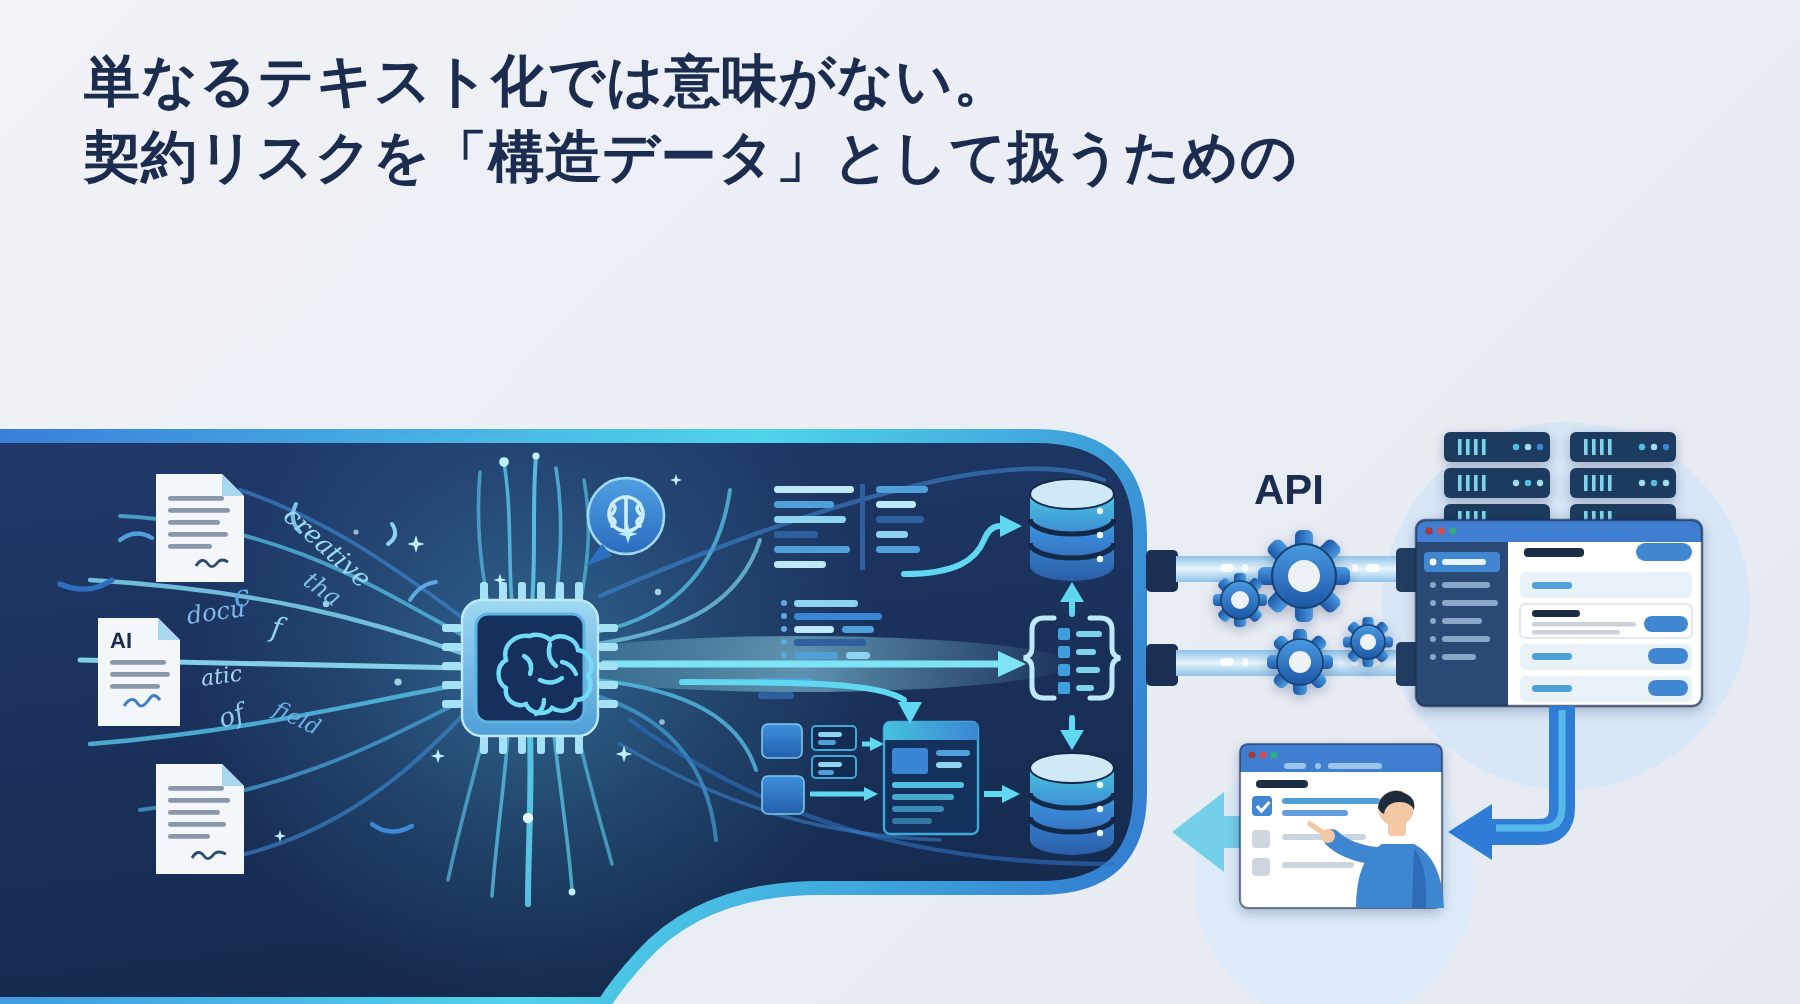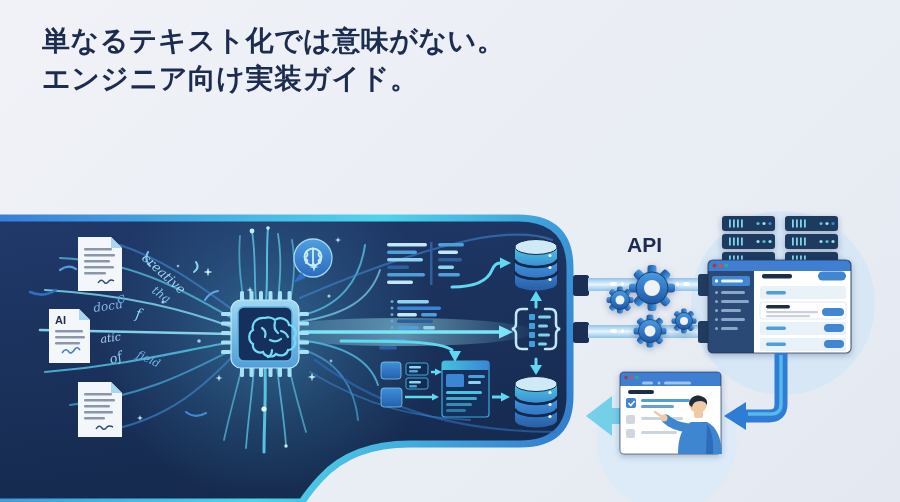--- a/index.html
+++ b/index.html
@@ -13,21 +13,21 @@
   svg.illo{position:absolute;left:0;top:0;width:900px;height:502px;z-index:1;}
   .frag{font-family:"DejaVu Serif","Liberation Serif",serif;font-style:italic;}
 </style>
 </head>
 <body>
 
 <div class="stage">
 
   <div class="headline">
     <span>単なるテキスト化では意味がない。</span>
-    <span>エンジニア向け実装ガイド。</span>
+    <span>契約リスクを「構造データ」として扱うための</span>
   </div>
 
   <svg class="illo" viewBox="0 0 900 502">
     <defs>
       <linearGradient id="gPanel" x1="0" y1="0" x2="0.25" y2="1">
         <stop offset="0" stop-color="#20396a"></stop>
           <stop offset="1" stop-color="#152a4e"></stop>
       </linearGradient>
       <linearGradient id="gBorder" gradientUnits="userSpaceOnUse" x1="0" y1="218" x2="580" y2="470">
         <stop offset="0" stop-color="#3a7fd8"></stop>

